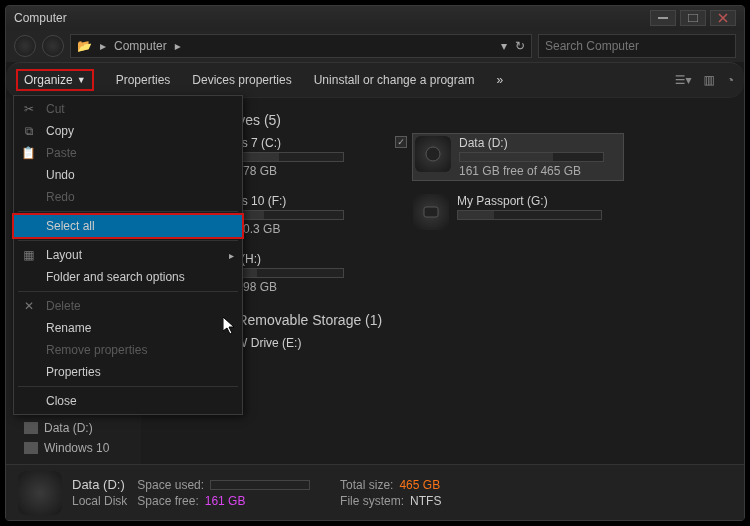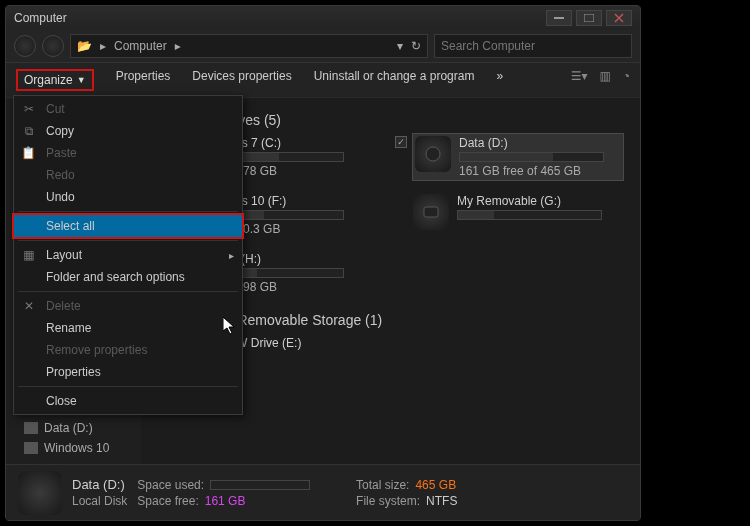--- a/index.html
+++ b/index.html
@@ -1,26 +1,26 @@
 <!DOCTYPE html>
 <html><head>
 <meta charset="utf-8">
 <style>
 * { margin: 0; padding: 0; box-sizing: border-box; font-family: "Segoe UI", Tahoma, sans-serif; }
 body { width: 750px; height: 526px; background: #000; overflow: hidden; }
-.window { position: absolute; left: 5px; top: 5px; width: 636px; height: 516px; background: #1c1c1c; border: 1px solid #3a3a3a; border-radius: 4px; display: flex; flex-direction: column; color: #bbb; font-size: 12px; }
+.window { position: absolute; left: 5px; top: 5px; width: 740px; height: 516px; background: #1c1c1c; border: 1px solid #3a3a3a; border-radius: 4px; display: flex; flex-direction: column; color: #bbb; font-size: 12px; }
 .titlebar { height: 24px; display: flex; align-items: center; padding: 0 8px; background: linear-gradient(#2c2c2c,#232323); }
 .titlebar-text { flex: 1; font-size: 12px; color: #ccc; }
 .winbtn { width: 26px; height: 16px; margin-left: 4px; background: #333; border: 1px solid #444; display: flex; align-items: center; justify-content: center; }
 .addrbar { display: flex; align-items: center; gap: 6px; padding: 4px 8px; background: #252525; }
 .navcircle { width: 22px; height: 22px; border-radius: 50%; background: radial-gradient(#333,#1a1a1a); border: 1px solid #444; }
 .breadcrumb { flex: 1; height: 24px; background: #1b1b1b; border: 1px solid #3a3a3a; display: flex; align-items: center; padding: 0 6px; gap: 8px; color: #aaa; }
 .bc-arrow { display: inline-flex; align-items: center; }
 .search { width: 198px; height: 24px; background: #1b1b1b; border: 1px solid #3a3a3a; color: #888; padding: 0 6px; outline: none; font-size: 12px; }
-.toolbar { display: flex; align-items: flex-start; gap: 22px; padding: 6px 10px; background: #232323; border-top: 1px solid #333; border-bottom: 1px solid #2a2a2a; }
+.toolbar { display: flex; align-items: center; gap: 22px; padding: 6px 10px; background: #232323; border-top: 1px solid #333; border-bottom: 1px solid #2a2a2a; border-radius: 15px; }
 .toolbtn { color: #ccc; display: flex; align-items: center; gap: 4px; cursor: pointer; }
 .organize { border: 2px solid #d01414; padding: 2px 6px; color: #ddd; }
 .toolbar-right { margin-left: auto; display: flex; align-items: center; gap: 12px; color: #888; }
 .split { flex: 1; display: flex; min-height: 0; position: relative; }
 .sidebar { width: 135px; background: #1f1f1f; padding-top: 280px; position: relative; }
 .sb-item { display: flex; align-items: center; gap: 6px; height: 20px; padding: 0 6px 0 18px; color: #aaa; font-size: 12px; white-space: nowrap; overflow: hidden; }
 .sb-item.head { padding-left: 8px; font-weight: 500; color: #ccc; }
 .sb-icon { width: 14px; height: 12px; background: #555; flex-shrink: 0; }
 .main { flex: 1; background: #1c1c1c; padding: 8px 8px 0 14px; overflow: hidden; }
 .section-hdr { font-size: 14px; color: #c9c9c9; margin-bottom: 8px; margin-top: 6px; }
@@ -170,21 +170,21 @@
             <div class="dfree">free of 60.3 GB</div>
           </div>
         </div>
         <div class="drive" style="margin-left:20px">
           <div class="diconi">
               <svg width="18" height="18">
                 <rect x="2" y="4" width="14" height="10" rx="2" fill="#222" stroke="#555"></rect>
               </svg>
             </div>
           <div class="dinfo">
-            <div class="dname">My Removable (G:)</div>
+            <div class="dname">My Passport (G:)</div>
             <div class="bar">
                 <div class="bar-fill" style="width:25%"></div>
               </div>
           </div>
         </div>
         <div class="drive">
           <div class="diconi">
               <svg width="18" height="18">
                 <circle cx="9" cy="9" r="7" fill="#222" stroke="#555"></circle>
               </svg>
@@ -225,21 +225,21 @@
     <div class="scol">
       <div class="srow">
           <span>Space used:</span>
           <span class="sbar"></span>
         </div>
       <div class="srow">
           <span>Space free:</span>
           <span style="color:#d946ef">161 GB</span>
         </div>
     </div>
-    <div class="scol" style="margin-left:36px">
+    <div class="scol" style="margin-left:20px">
       <div class="srow">
           <span>Total size:</span>
           <span style="color:#f97316">465 GB</span>
         </div>
       <div class="srow">
           <span>File system:</span>
           <span style="color:#ccc">NTFS</span>
         </div>
     </div>
   </div>
@@ -251,25 +251,25 @@
       <span>Cut</span>
     </div>
   <div class="mi">
       <span class="micon">⧉</span>
       <span>Copy</span>
     </div>
   <div class="mi disabled">
       <span class="micon">📋</span>
       <span>Paste</span>
     </div>
+  <div class="mi">
+      <span>Undo</span>
+    </div>
   <div class="mi disabled">
       <span>Redo</span>
-    </div>
-  <div class="mi">
-      <span>Undo</span>
     </div>
   <div class="msep"></div>
   <div class="mi highlight">
       <span>Select all</span>
     <div class="cursor">
       <svg width="16" height="20">
           <path d="M0 0 L0 14 L4 11 L7 17 L9 16 L6 10 L11 10 Z" fill="#fff" stroke="#000" stroke-width="1"></path>
         </svg>
     </div>
   </div>

